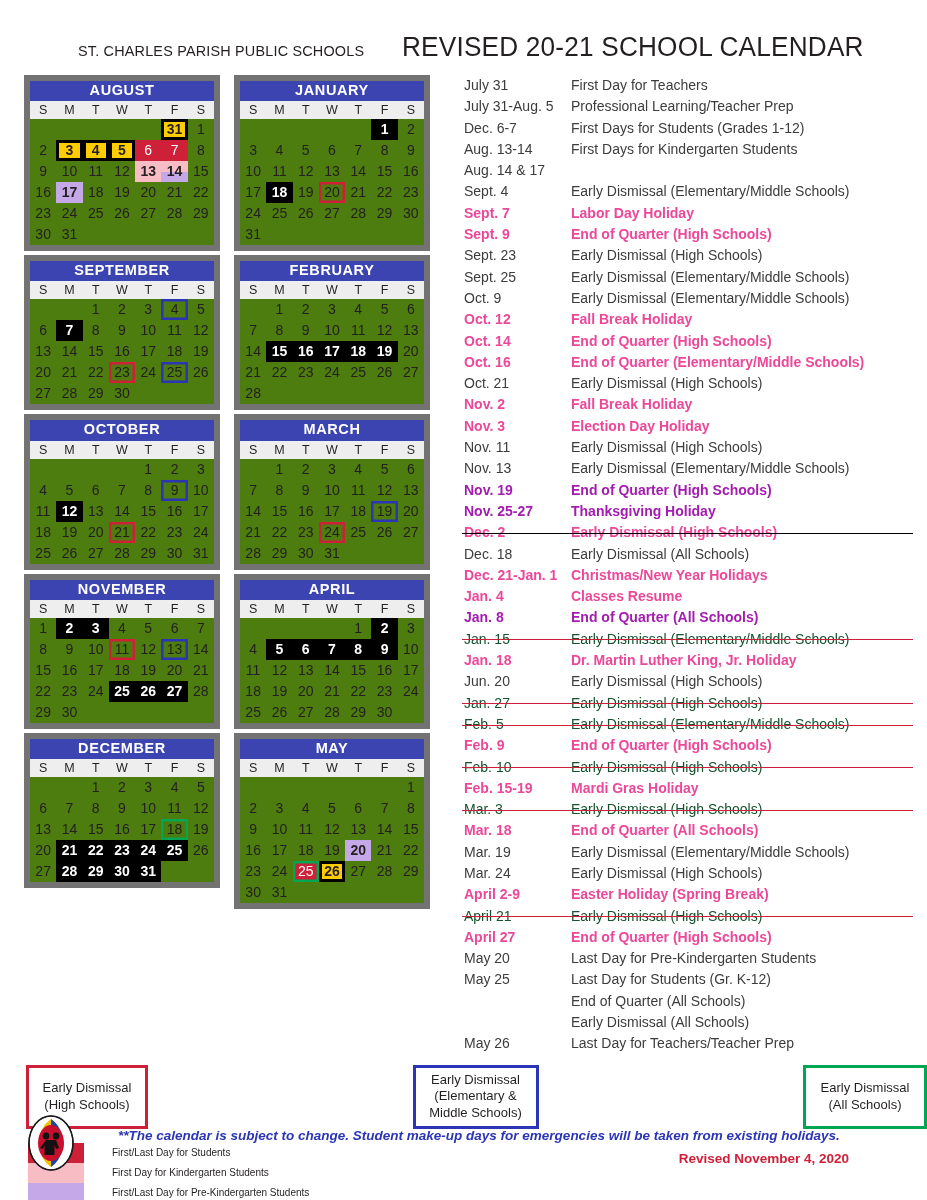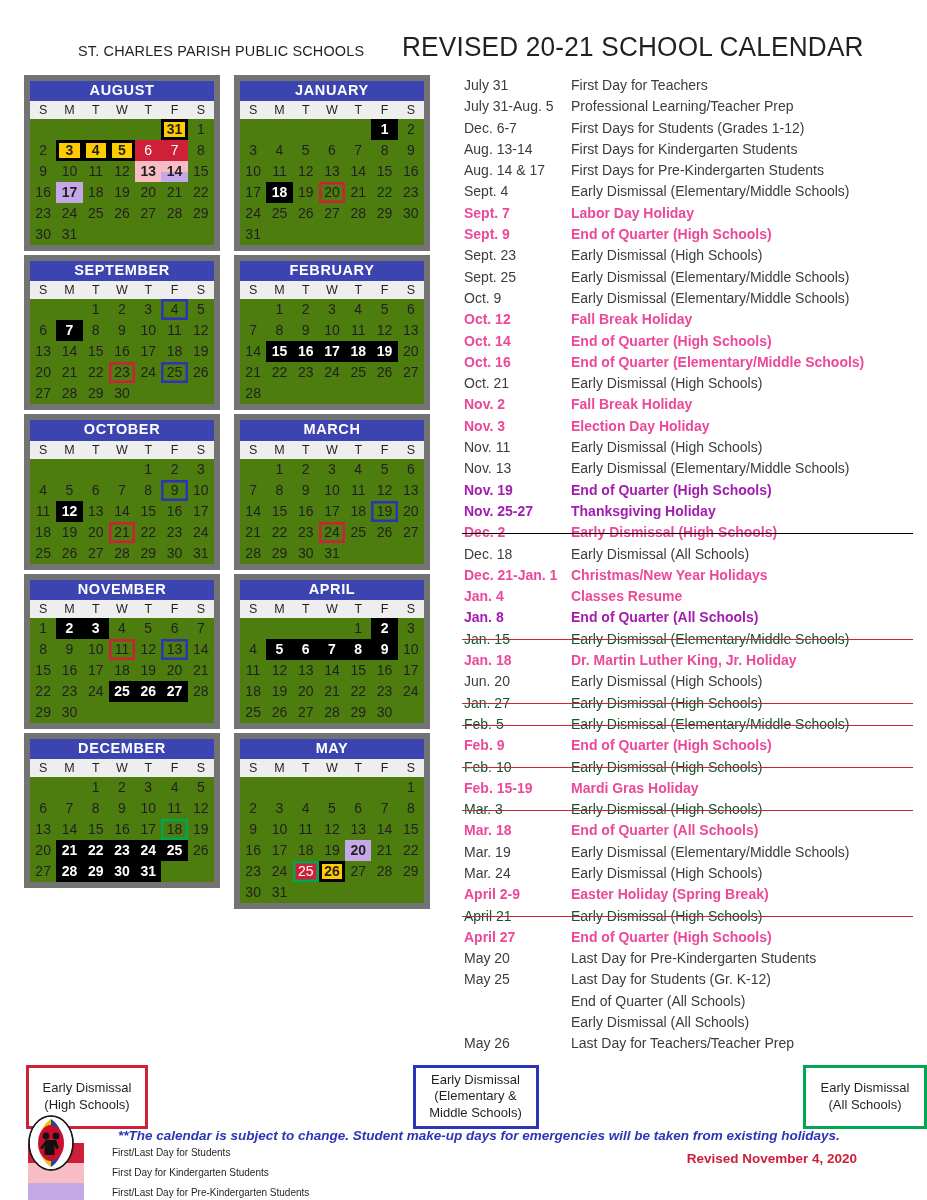--- a/index.html
+++ b/index.html
@@ -187,21 +187,21 @@
   .swatch { height: 20px; width: 56px; display:block; }
   #swatch-labels { padding-left: 28px; }
   .slabel {
     height: 20px; line-height: 20px;
     font-size: 10px; color: #231f20;
   }
 
   
   #footer {
     position: absolute;
-    left: 0; right: 8px;
+    left: 0; right: 16px;
     bottom: 28px;
     padding-left: 22px;
   }
   #footer-row { display: flex; align-items: flex-start; }
   #logo { width: 58px; height: 58px; flex: none; }
   #footer-text { padding-left: 38px; flex: 1; padding-top: 14px; }
   #disclaimer {
     font-size: 13.5px;
     font-style: italic;
     color: #2b35b5;
@@ -1512,21 +1512,20 @@
       <div class="ev ">
         <div class="date">Dec. 6-7</div>
         <div class="desc">First Days for Students (Grades 1-12)</div>
       </div>
       <div class="ev ">
         <div class="date">Aug. 13-14</div>
         <div class="desc">First Days for Kindergarten Students</div>
       </div>
       <div class="ev ">
         <div class="date">Aug. 14 &amp; 17</div>
-        <div class="desc">First Days for Pre-Kindergarten Students</div>
       </div>
       <div class="ev ">
         <div class="date">Sept. 4</div>
         <div class="desc">Early Dismissal (Elementary/Middle Schools)</div>
       </div>
       <div class="ev bold">
         <div class="date">Sept. 7</div>
         <div class="desc">Labor Day Holiday</div>
       </div>
       <div class="ev bold">

